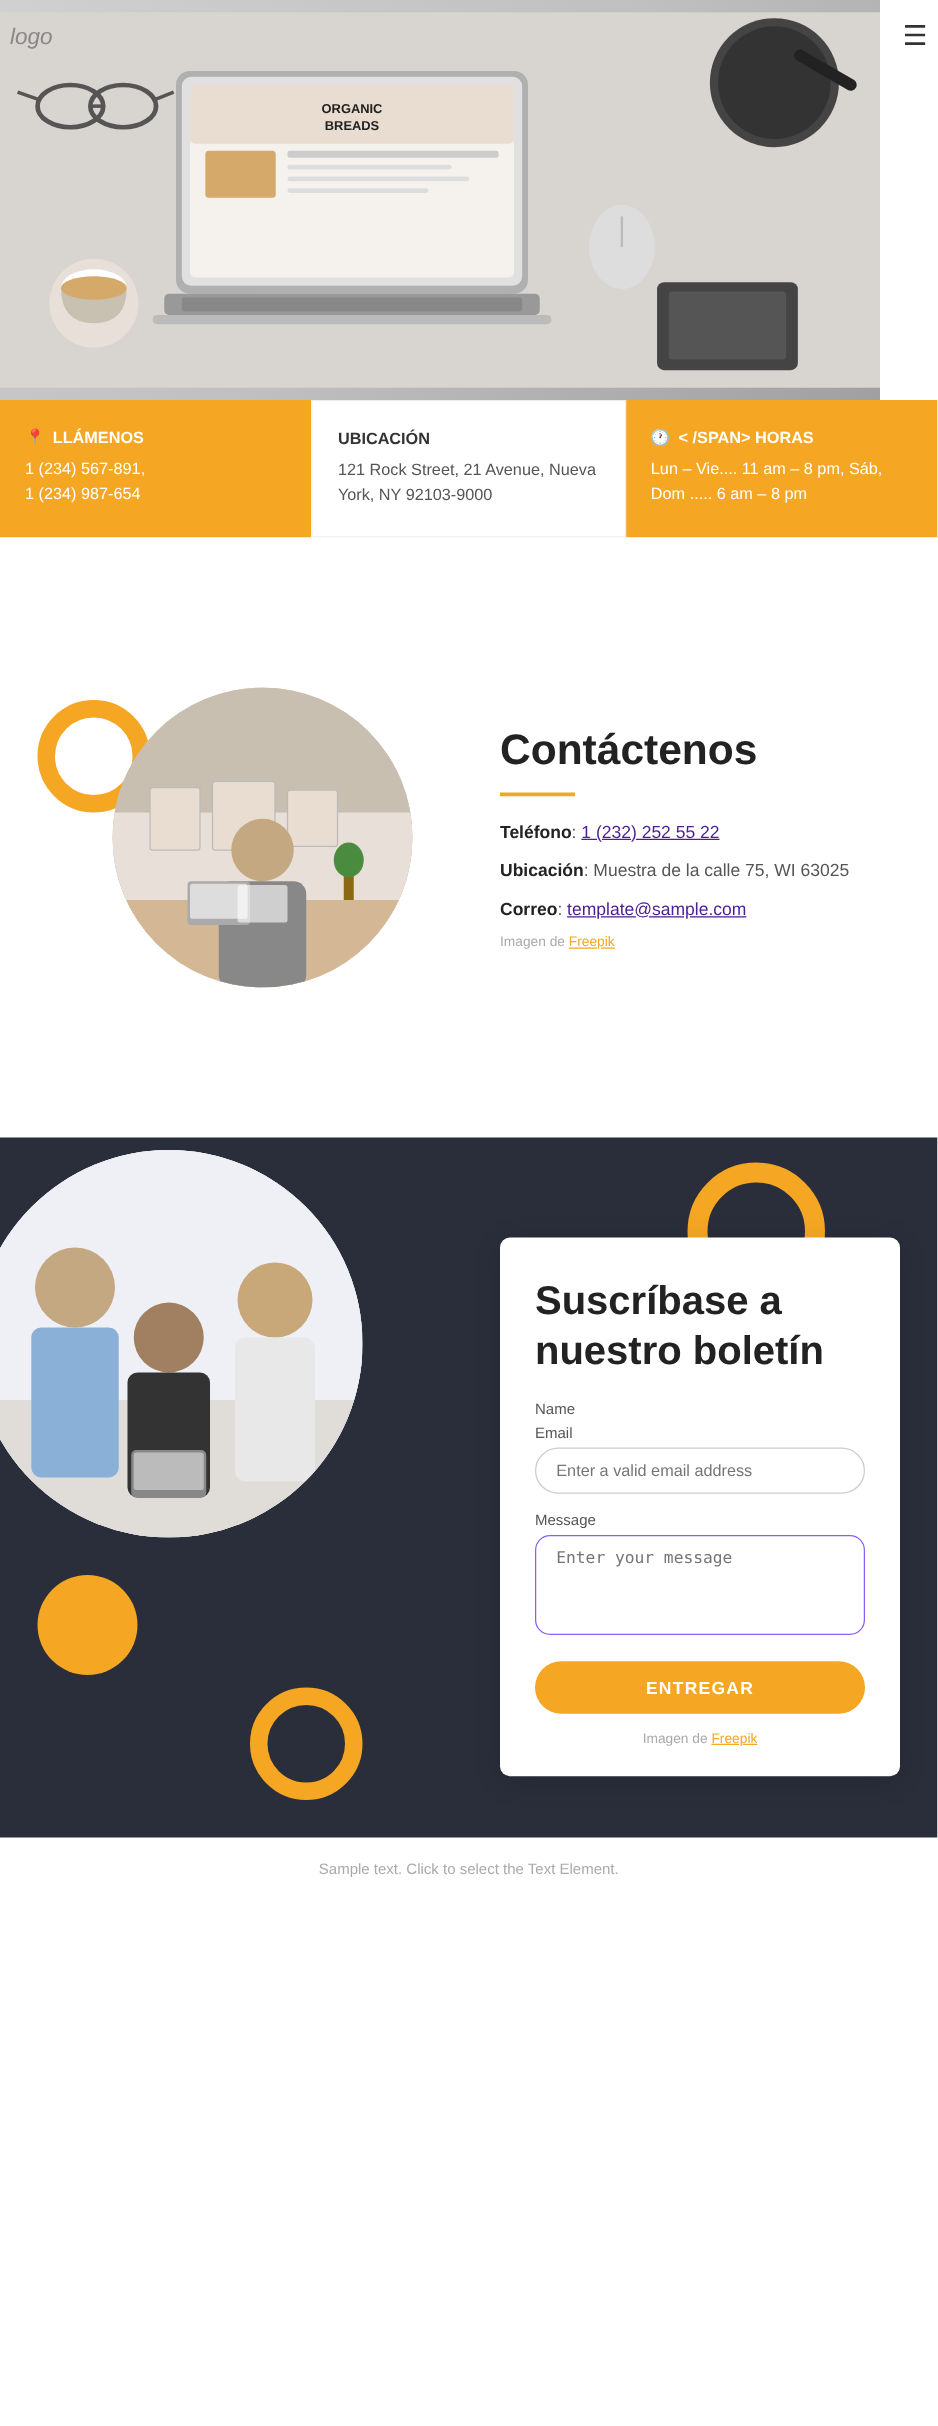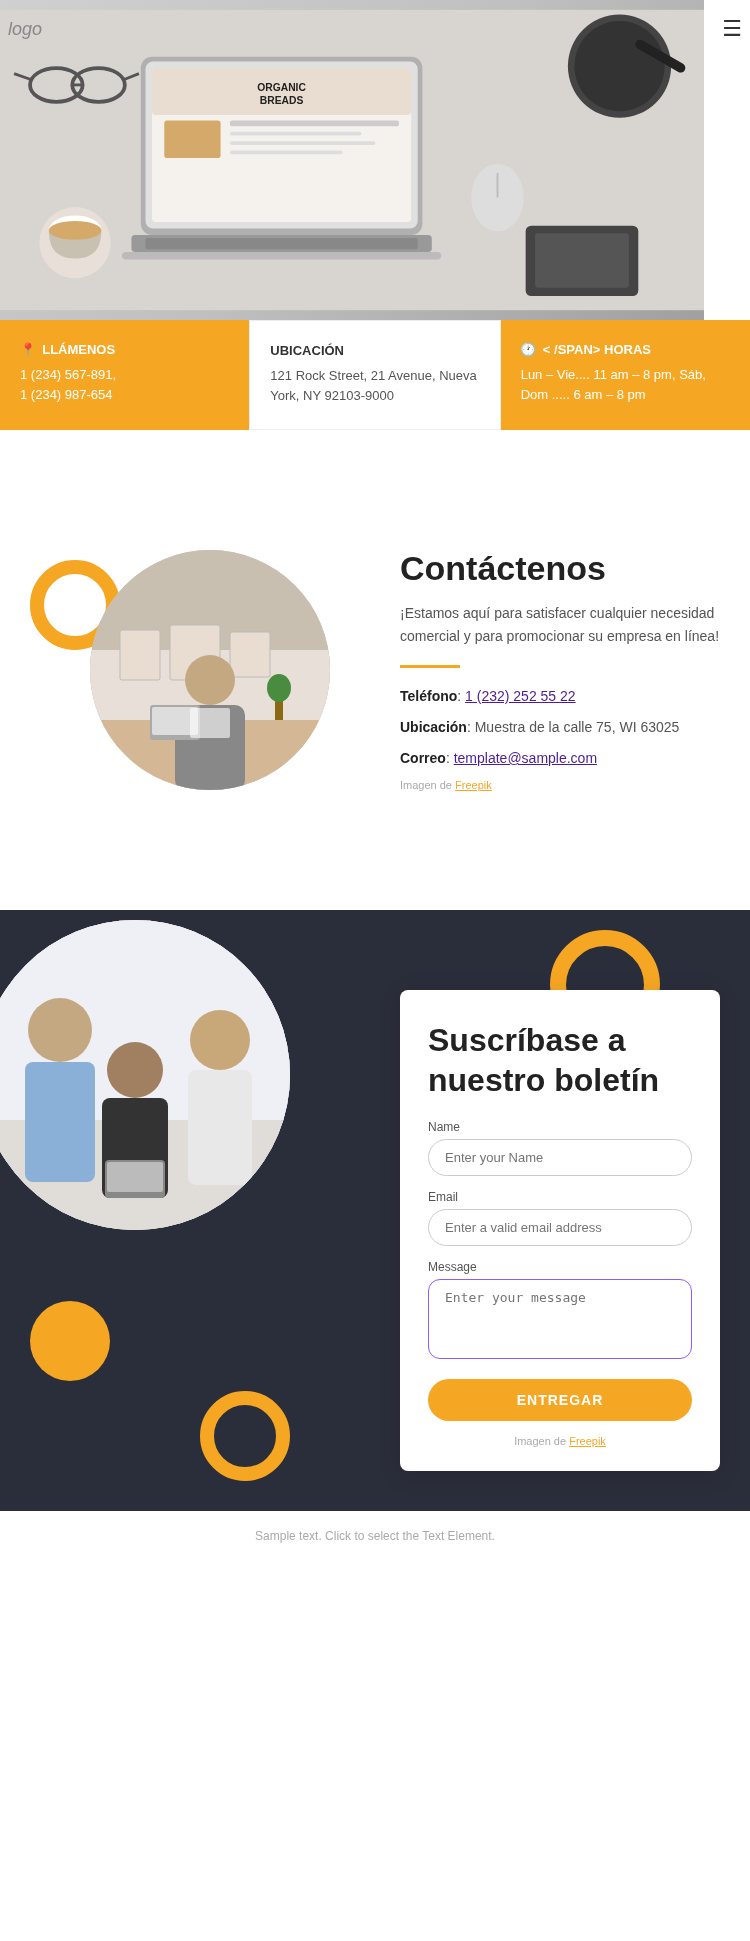--- a/index.html
+++ b/index.html
@@ -415,21 +415,20 @@
         <rect x="185" y="140" width="8" height="30" fill="#8B6914"></rect>
         <ellipse cx="189" cy="138" rx="12" ry="14" fill="#4a8c3f"></ellipse>
 
         <rect x="100" y="158" width="40" height="30" rx="2" fill="#fff" opacity="0.6"></rect>
       </svg>
     </div>
     <div class="orange-circle-small"></div>
   </div>
   <div class="contact-right">
     <h2>Contáctenos</h2>
-    <p class="contact-desc">¡Estamos aquí para satisfacer cualquier necesidad comercial y para promocionar su empresa en línea!</p>
     <div class="contact-divider"></div>
     <div class="contact-info-line">
       <strong>Teléfono</strong>: <a href="#">1 (232) 252 55 22</a>
     </div>
     <div class="contact-info-line">
       <strong>Ubicación</strong>: <span>Muestra de la calle 75, WI 63025</span>
     </div>
     <div class="contact-info-line">
       <strong>Correo</strong>: <a href="#">template@sample.com</a>
     </div>
@@ -466,21 +465,20 @@
       <circle cx="240" cy="120" r="30" fill="#c8a878"></circle>
       <rect x="208" y="150" width="64" height="115" rx="8" fill="#e8e8e8"></rect>
     </svg>
   </div>
 
   <div class="nl-content">
     <div class="nl-form-card">
       <h2 class="nl-form-title">Suscríbase a nuestro boletín</h2>
 
       <label class="nl-field-label">Name</label>
-      <input class="nl-input" type="text" placeholder="Enter your Name" style="">
 
       <label class="nl-field-label">Email</label>
       <input class="nl-input" type="email" placeholder="Enter a valid email address" style="">
 
       <label class="nl-field-label">Message</label>
       <textarea class="nl-textarea" placeholder="Enter your message" style=""></textarea>
 
       <button class="nl-submit-btn">ENTREGAR</button>
 
       <div class="nl-freepik">

